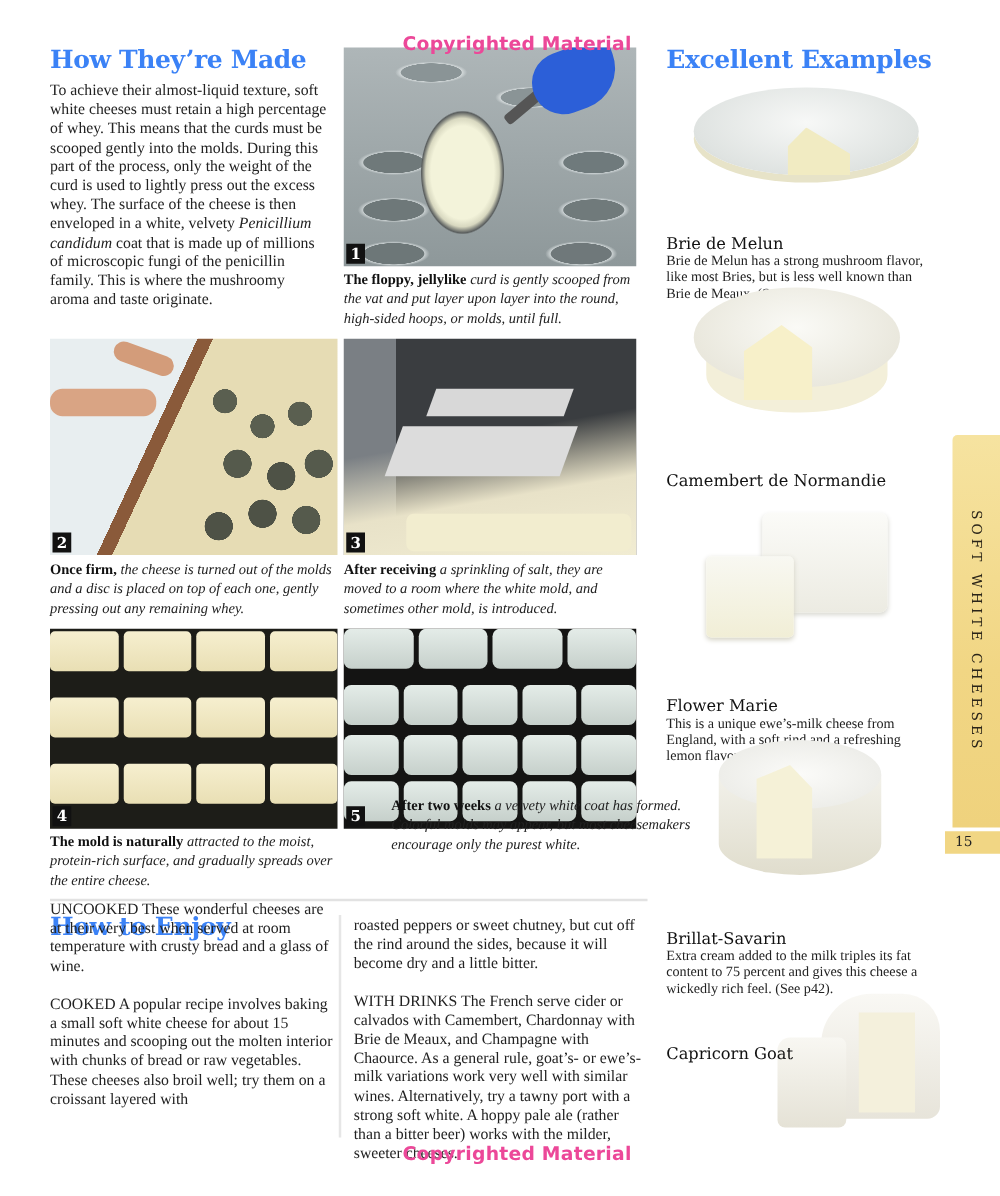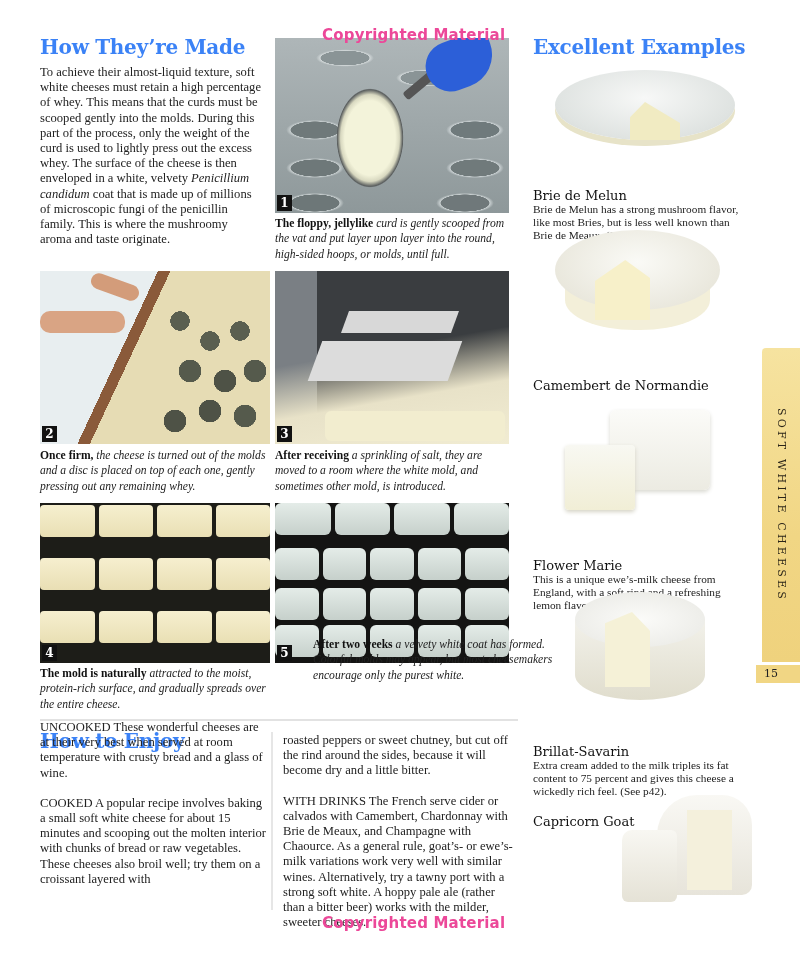--- a/index.html
+++ b/index.html
@@ -90,21 +90,21 @@
 
   
   #examples-title { position: absolute; left: 533px; top: 35px; }
   .example-name { font-family: "DejaVu Serif", serif; font-weight: normal; font-size: 13px; color: #111; line-height: 15px; margin-top: 28px; }
   .example-desc { font-family: "Liberation Serif", "DejaVu Serif", serif; font-size: 11.3px; line-height: 13.2px; color: #222; }
   .example { position: absolute; left: 533px; width: 215px; }
   #ex1 { top: 160px; }
   #ex2 { top: 350px; }
   #ex3 { top: 530px; }
   #ex4 { top: 716px; }
-  #ex5 { top: 786px; width: 88px; }
+  #ex5 { top: 808px; width: 88px; }
   #ex5 .example-name { white-space: nowrap; }
 
   .cheese-img { position: absolute; }
   
   #cheese1 { left: 555px; top: 70px; width: 180px; height: 80px; }
   #cheese1 .wheel { position: absolute; left: 0; top: 0; width: 180px; height: 70px; border-radius: 50%; background: radial-gradient(ellipse at 50% 40%, #f7f8f7, #dfe3e1 70%, #c9cfcc 100%); box-shadow: 0 6px 0 #e7e3c8; }
   #cheese1 .cut { position: absolute; left: 75px; top: 32px; width: 50px; height: 38px; background: #f1ebc2; clip-path: polygon(0 40%, 30% 0, 100% 55%, 100% 100%, 0 100%); }
   
   #cheese2 { left: 555px; top: 230px; width: 165px; height: 110px; }
   #cheese2 .wheel { position: absolute; left: 0; top: 0; width: 165px; height: 80px; border-radius: 50%; background: radial-gradient(ellipse at 50% 40%, #fafaf6, #e9e7dc 75%, #d8d4c4 100%); }

